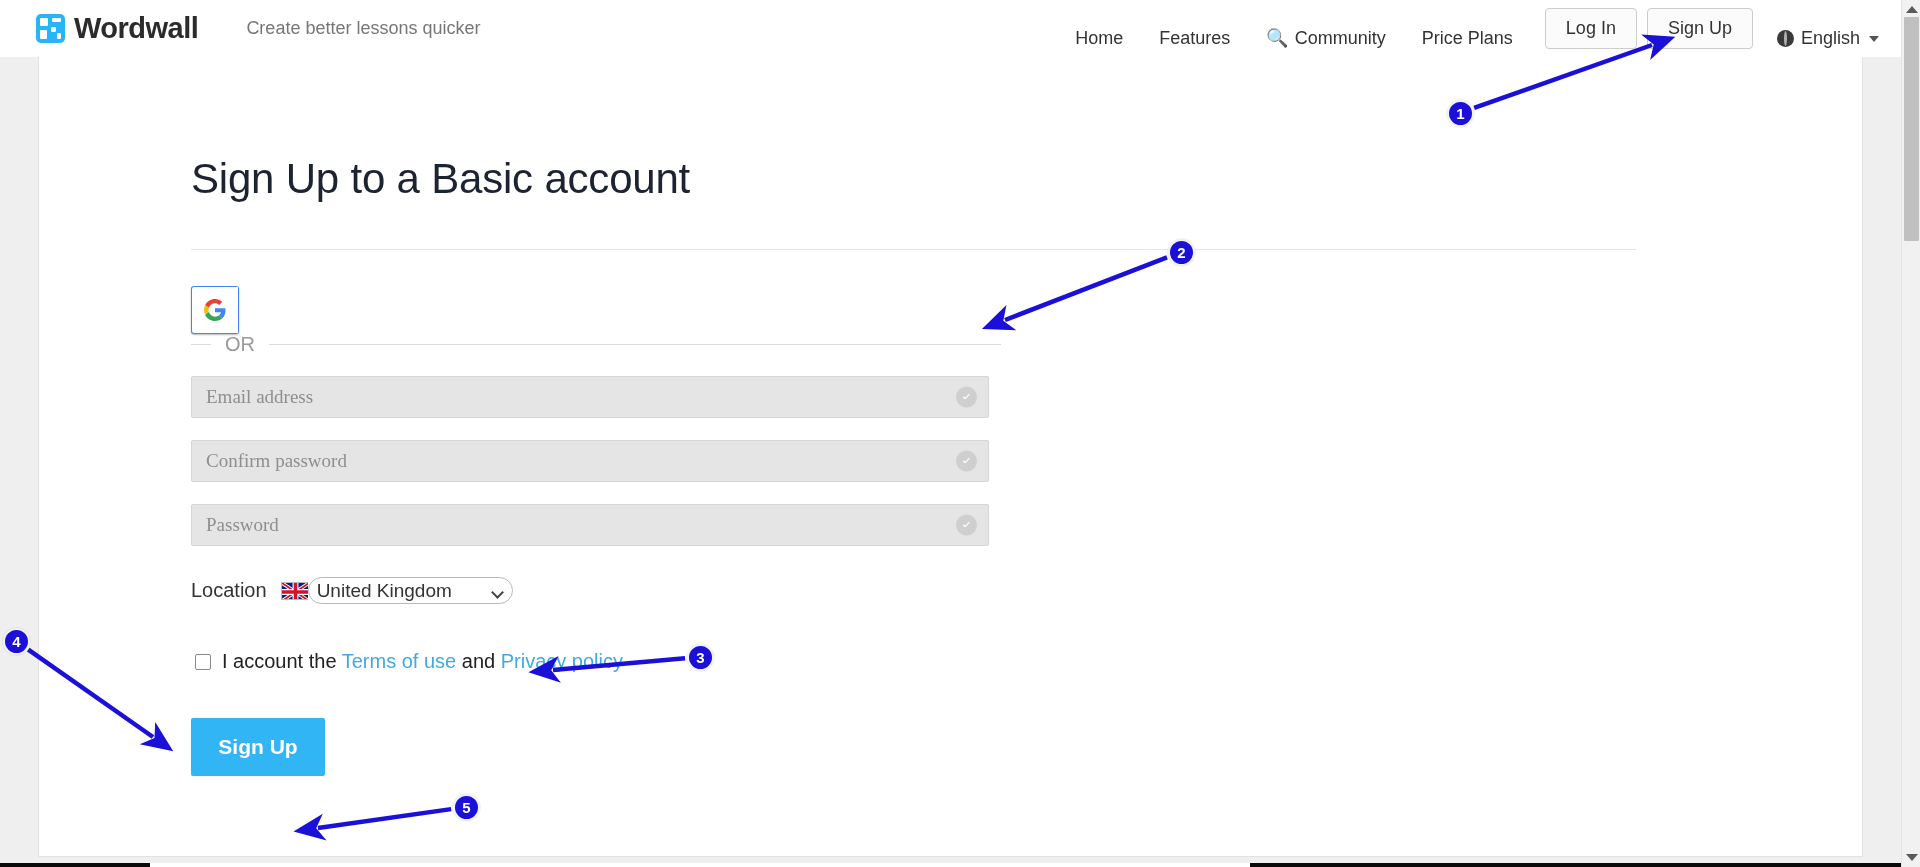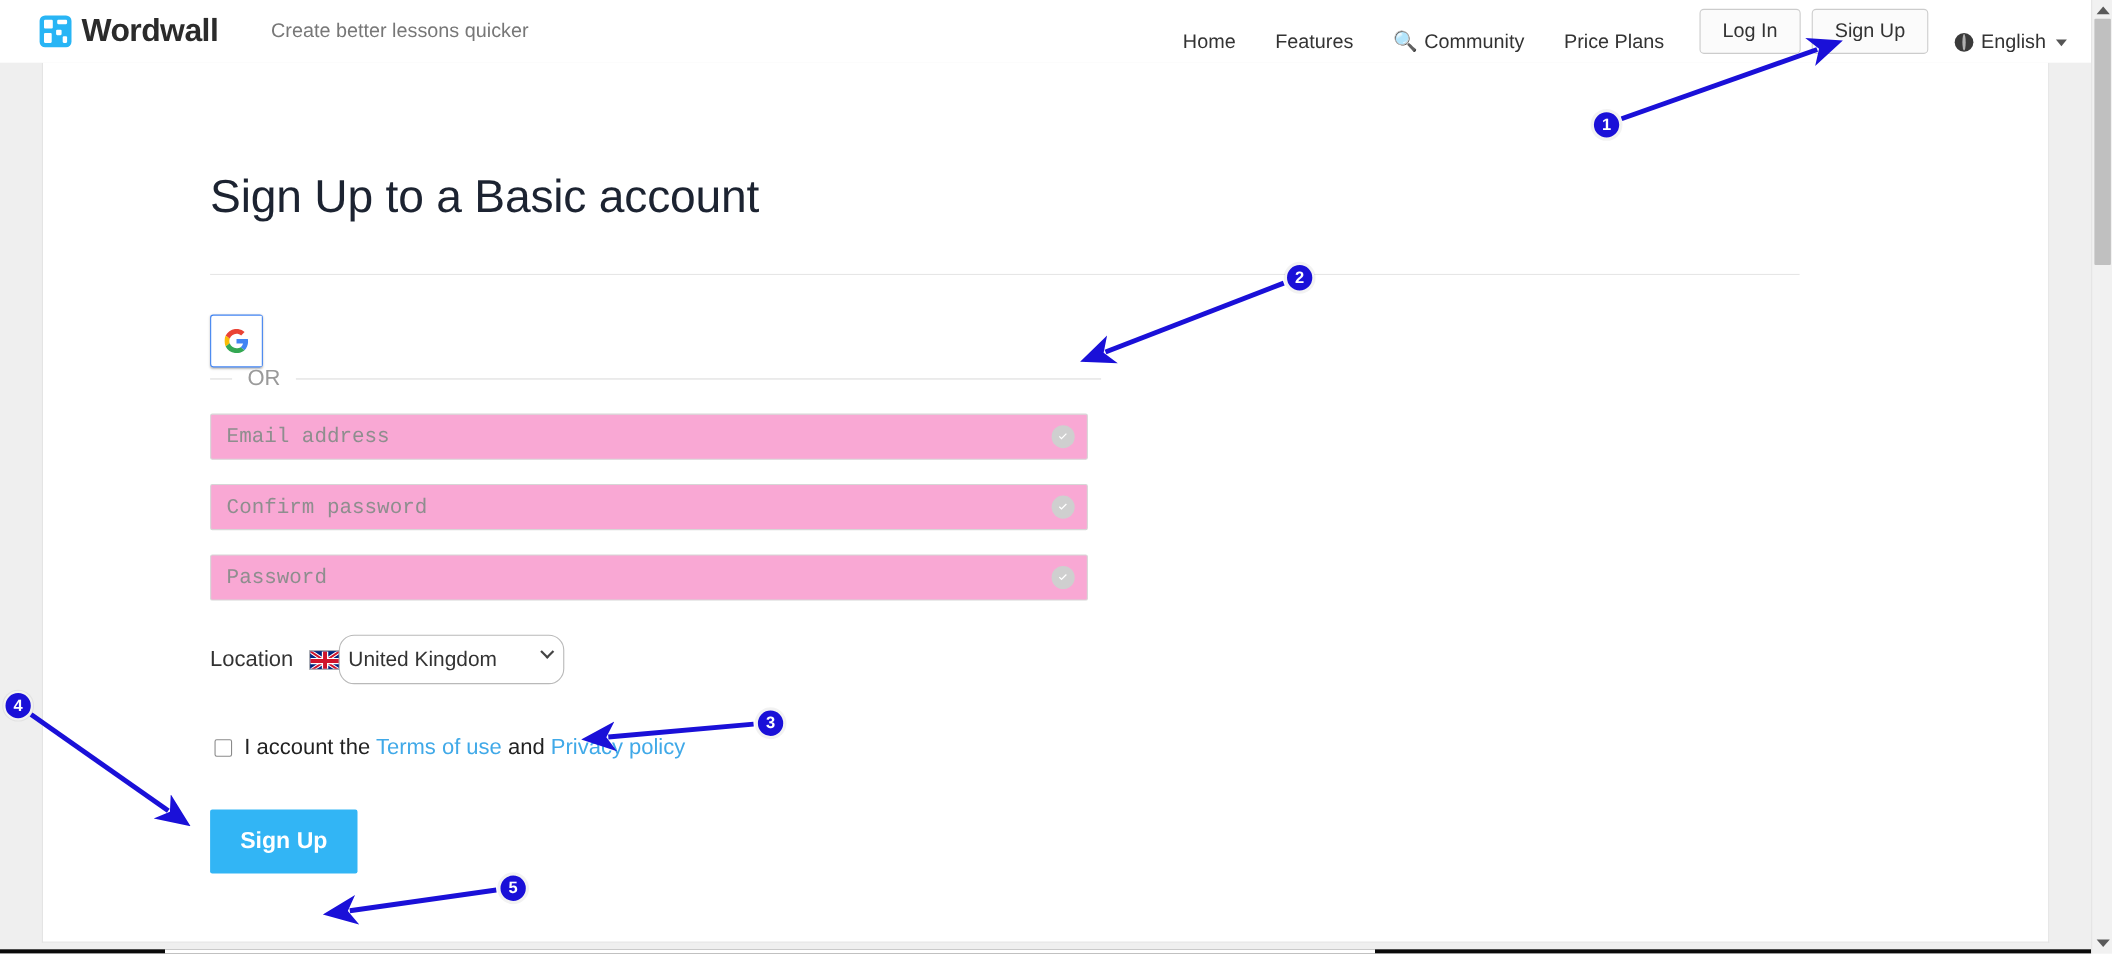--- a/index.html
+++ b/index.html
@@ -229,22 +229,22 @@
     height: 42px;
   }
   .field input {
     width: 100%;
     height: 100%;
     border: 1px solid #d6d6d6;
     border-radius: 2px;
     padding: 0 46px 0 14px;
     font-size: 19px;
     color: #555555;
-    font-family: Liberation Mono, monospace;
-    background: #f9a8d4;
+    font-family: Liberation Serif, serif;
+    background: #e5e5e5;
     outline: none;
   }
   .field input::placeholder { color: #8e8e8e; opacity: 1; }
   .check-badge {
     position: absolute;
     right: 12px;
     top: 50%;
     transform: translateY(-50%);
     width: 21px; height: 21px;
     border-radius: 50%;
@@ -280,21 +280,21 @@
   .select-wrap {
     position: relative;
     display: inline-block;
   }
   .select-wrap select {
     appearance: none;
     -webkit-appearance: none;
     border: 1px solid #b9b9b9;
     border-radius: 14px;
     background: #ffffff;
-    height: 45px;
+    height: 27px;
     width: 205px;
     font-size: 19px;
     color: #333333;
     padding: 0 30px 0 8px;
     font-family: "Liberation Sans", sans-serif;
     outline: none;
     cursor: pointer;
   }
   .select-arrow {
     position: absolute;

